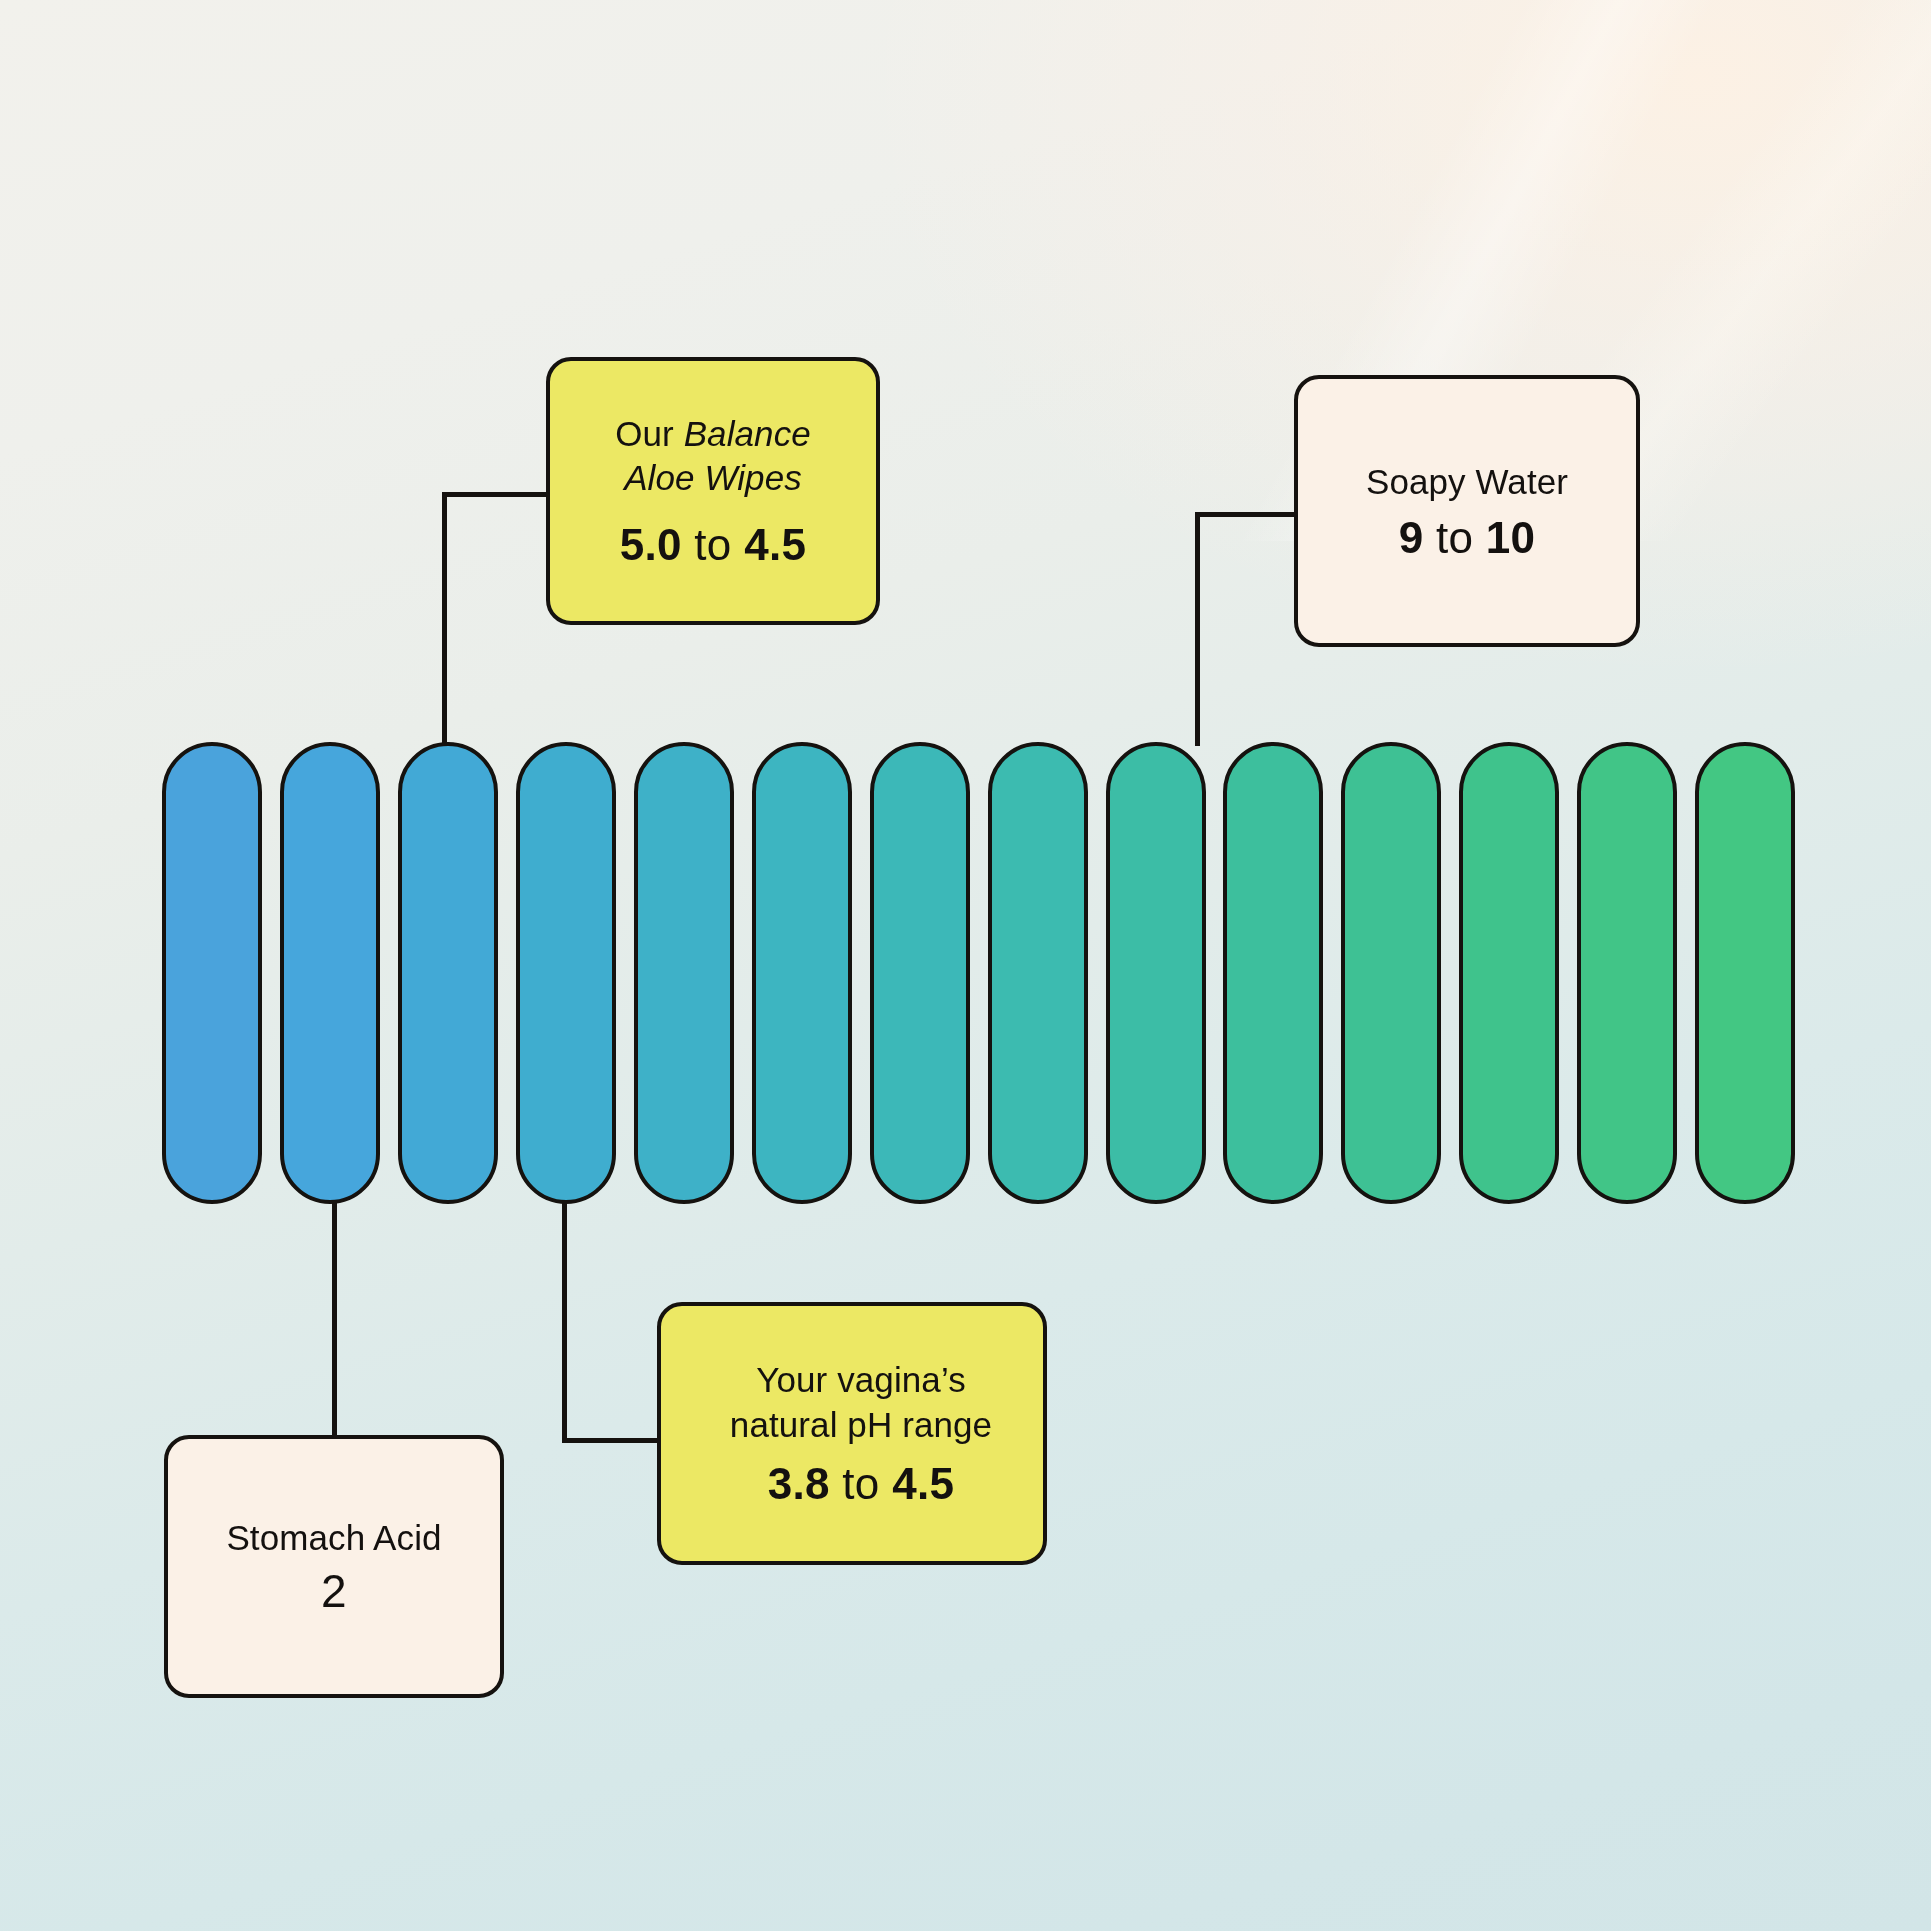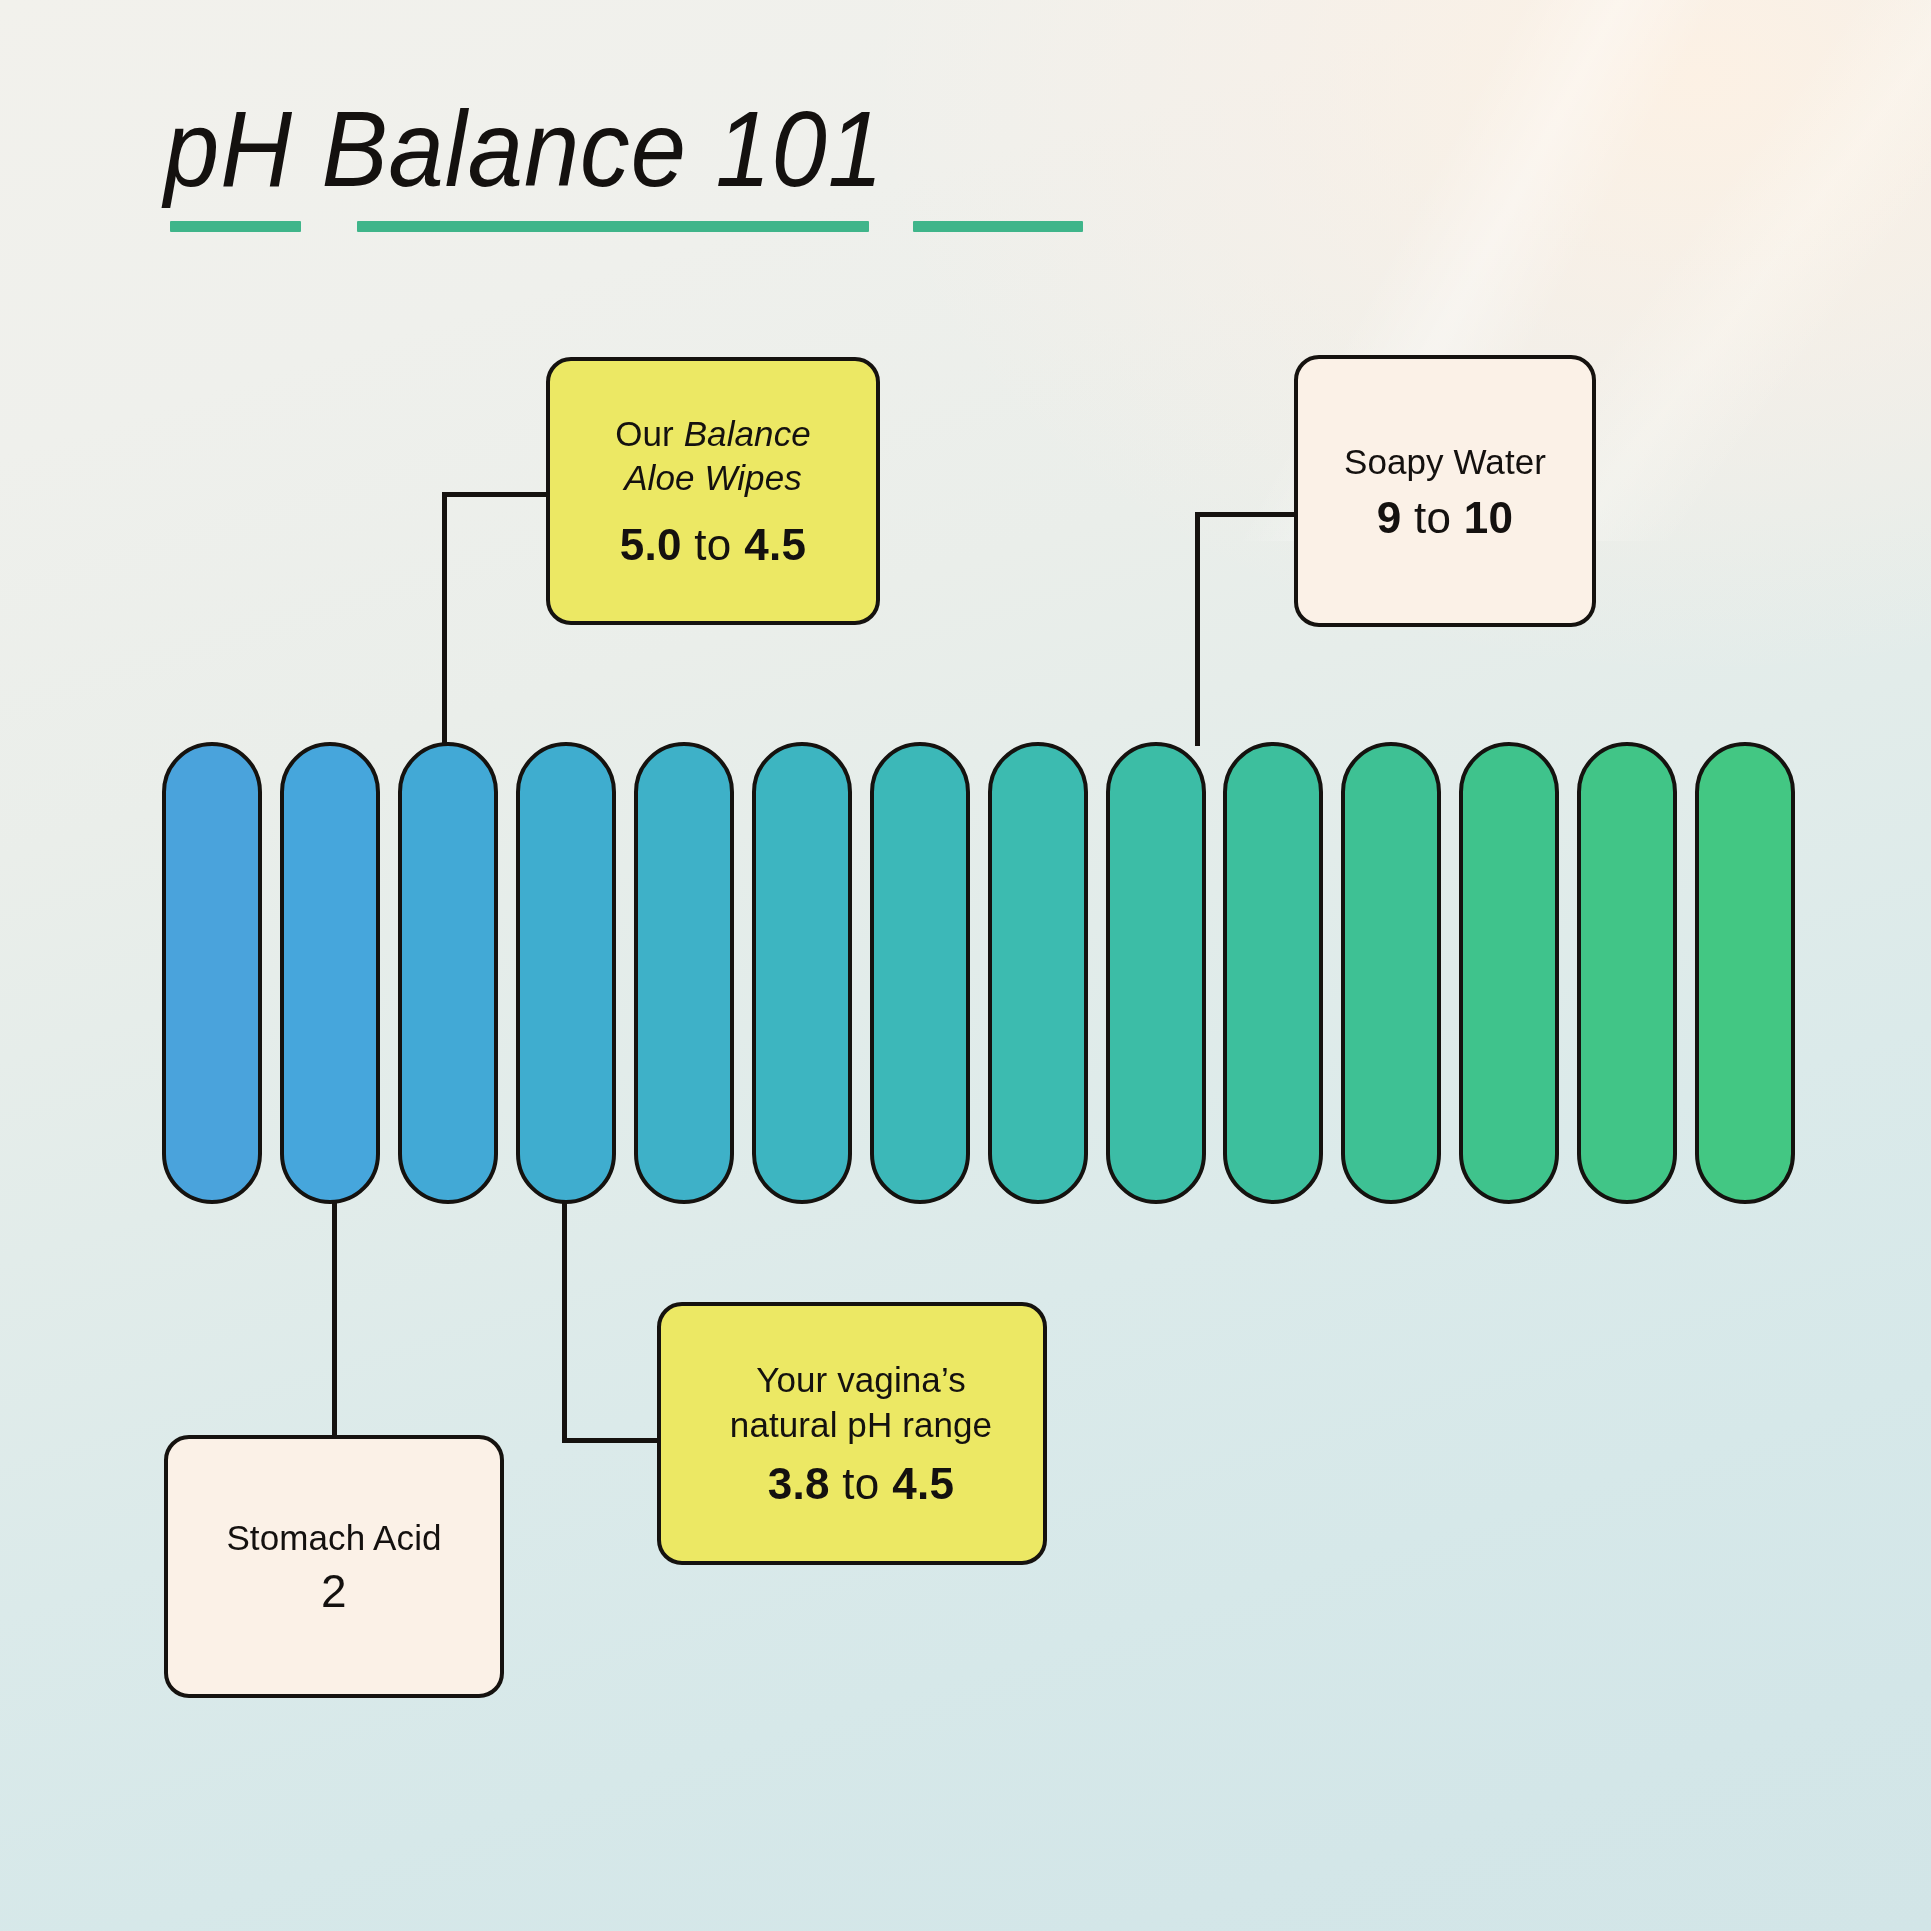--- a/index.html
+++ b/index.html
@@ -136,21 +136,21 @@
   }
   .callout .value .lite { font-weight: 400; }
 
   
   #callout-wipes {
     left: 546px; top: 357px; width: 334px; height: 268px;
   }
   #callout-wipes .label { margin-bottom: 21px; }
 
   #callout-soapy {
-    left: 1294px; top: 355px; width: 302px; height: 272px;
+    left: 1294px; top: 375px; width: 346px; height: 272px;
   }
   #callout-soapy .label { margin-bottom: 9.7px; }
 
   #callout-stomach {
     left: 164px; top: 1435px; width: 340px; height: 263px;
   }
   #callout-stomach .label { margin-bottom: 5.8px; text-align: right; }
   #callout-stomach .value { font-weight: 500; font-size: 46px; }
 
   #callout-vagina {
@@ -158,26 +158,20 @@
   }
   #callout-vagina .label { margin-bottom: 13.5px; }
 </style>
 </head>
 <body>
 
 <div id="stage">
 
   <div id="glow"></div>
 
-  <div id="title-block">
-    <h1 id="page-title">pH Balance 101</h1>
-    <div class="title-rule" id="rule-ph"></div>
-    <div class="title-rule" id="rule-balance"></div>
-    <div class="title-rule" id="rule-101"></div>
-  </div>
 
   <div class="conn conn-v" style="left:442px; top:492px; height:253px;"></div>
   <div class="conn conn-h" style="left:442px; top:492px; width:112px;"></div>
 
   <div class="conn conn-v" style="left:1195px; top:512px; height:234px;"></div>
   <div class="conn conn-h" style="left:1195px; top:512px; width:106px;"></div>
 
   <div class="conn conn-v" style="left:332px; top:1199px; height:241px;"></div>
 
   <div class="conn conn-v" style="left:562px; top:1199px; height:243px;"></div>

